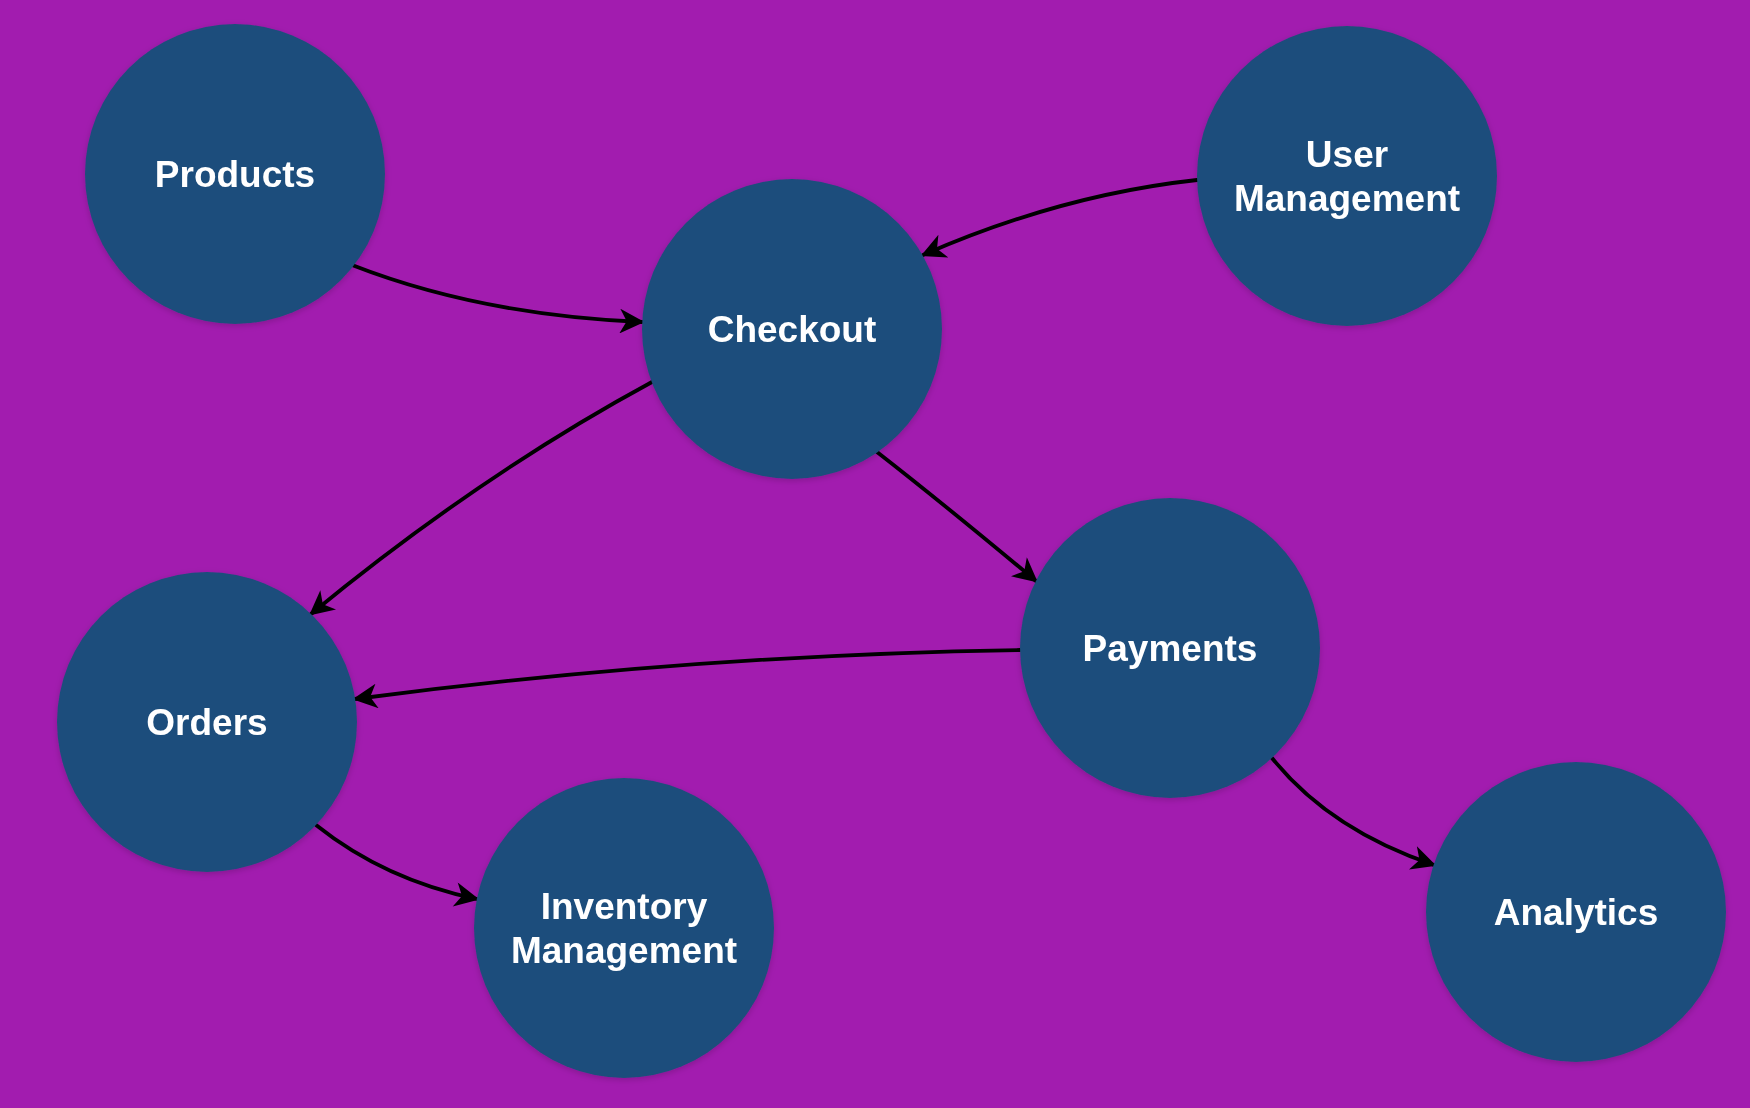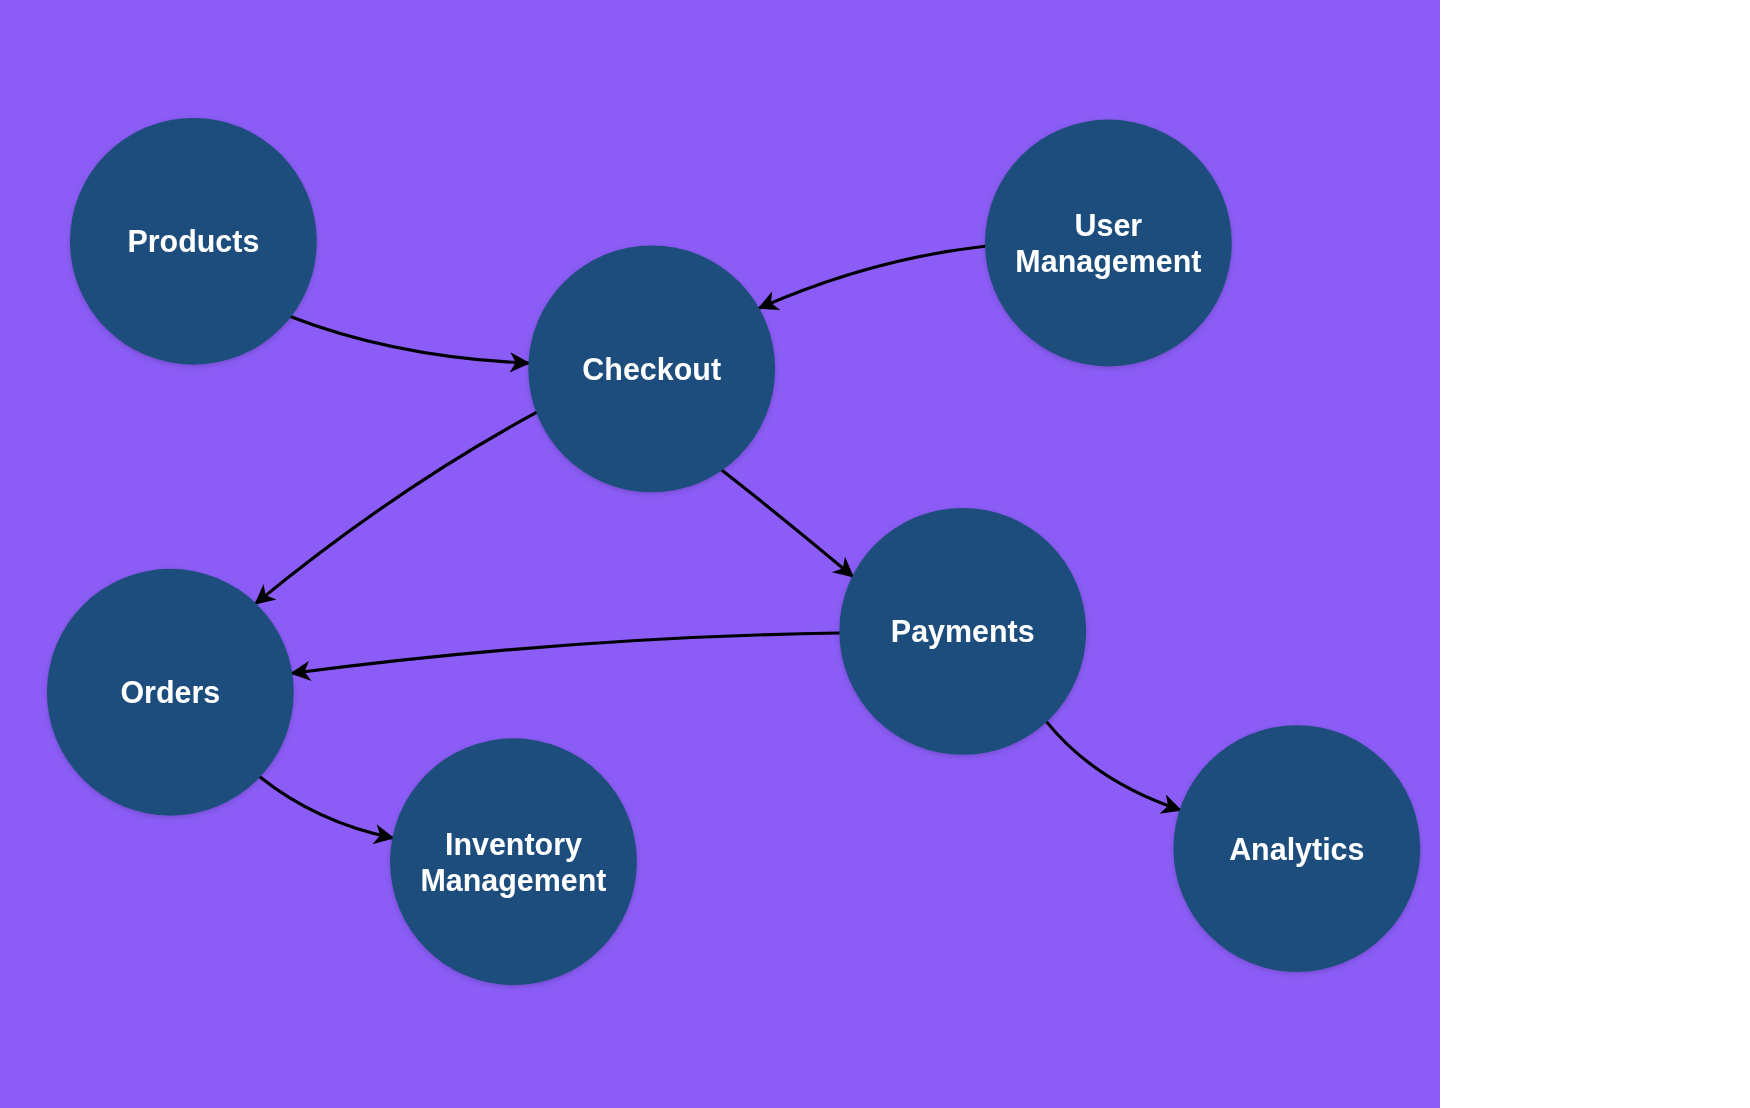--- a/index.html
+++ b/index.html
@@ -2,23 +2,23 @@
 <html style="--node-fill: #1F4E7B;"><head>
 <meta charset="utf-8">
 <style>
   html, body {
     margin: 0;
     padding: 0;
     background: #ffffff;
   }
   .stage {
     position: relative;
-    width: 1440px;
+    width: 1750px;
     height: 1108px;
-    background: #8b5cf6;
+    background: #a21caf;
     overflow: hidden;
   }
   svg {
     display: block;
     width: 100%;
     height: 100%;
   }
   .node-circle {
     fill: var(--node-fill, #1F4E7B);
     filter: url(#nodeShadow);

